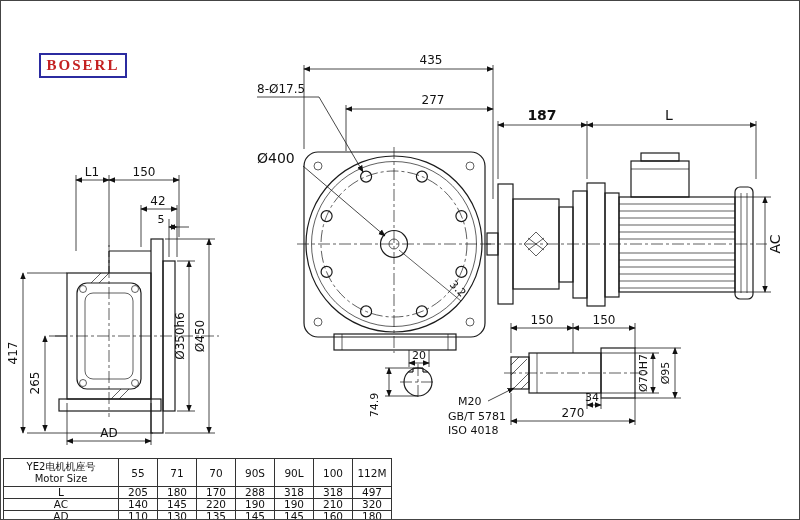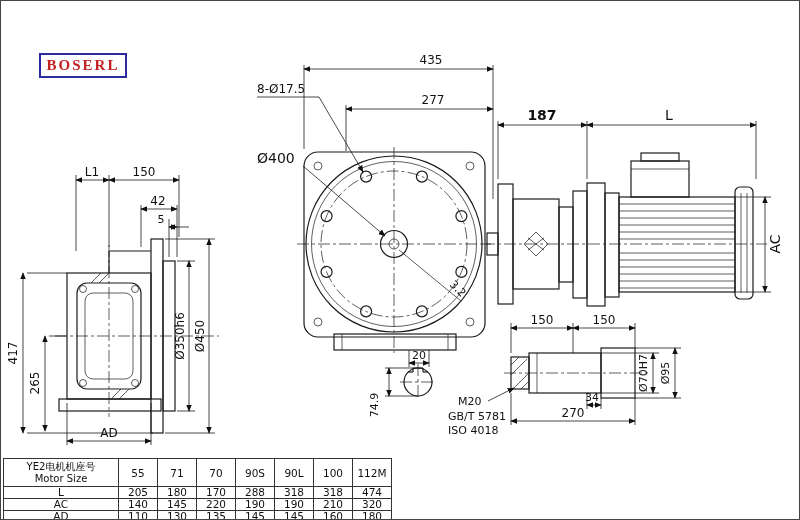--- a/index.html
+++ b/index.html
@@ -305,21 +305,21 @@
       <td>112M</td>
     </tr>
     <tr>
       <td>L</td>
       <td>205</td>
       <td>180</td>
       <td>170</td>
       <td>288</td>
       <td>318</td>
       <td>318</td>
-      <td>474</td>
+      <td>497</td>
     </tr>
     <tr>
       <td>AC</td>
       <td>140</td>
       <td>145</td>
       <td>220</td>
       <td>190</td>
       <td>190</td>
       <td>210</td>
       <td>320</td>

